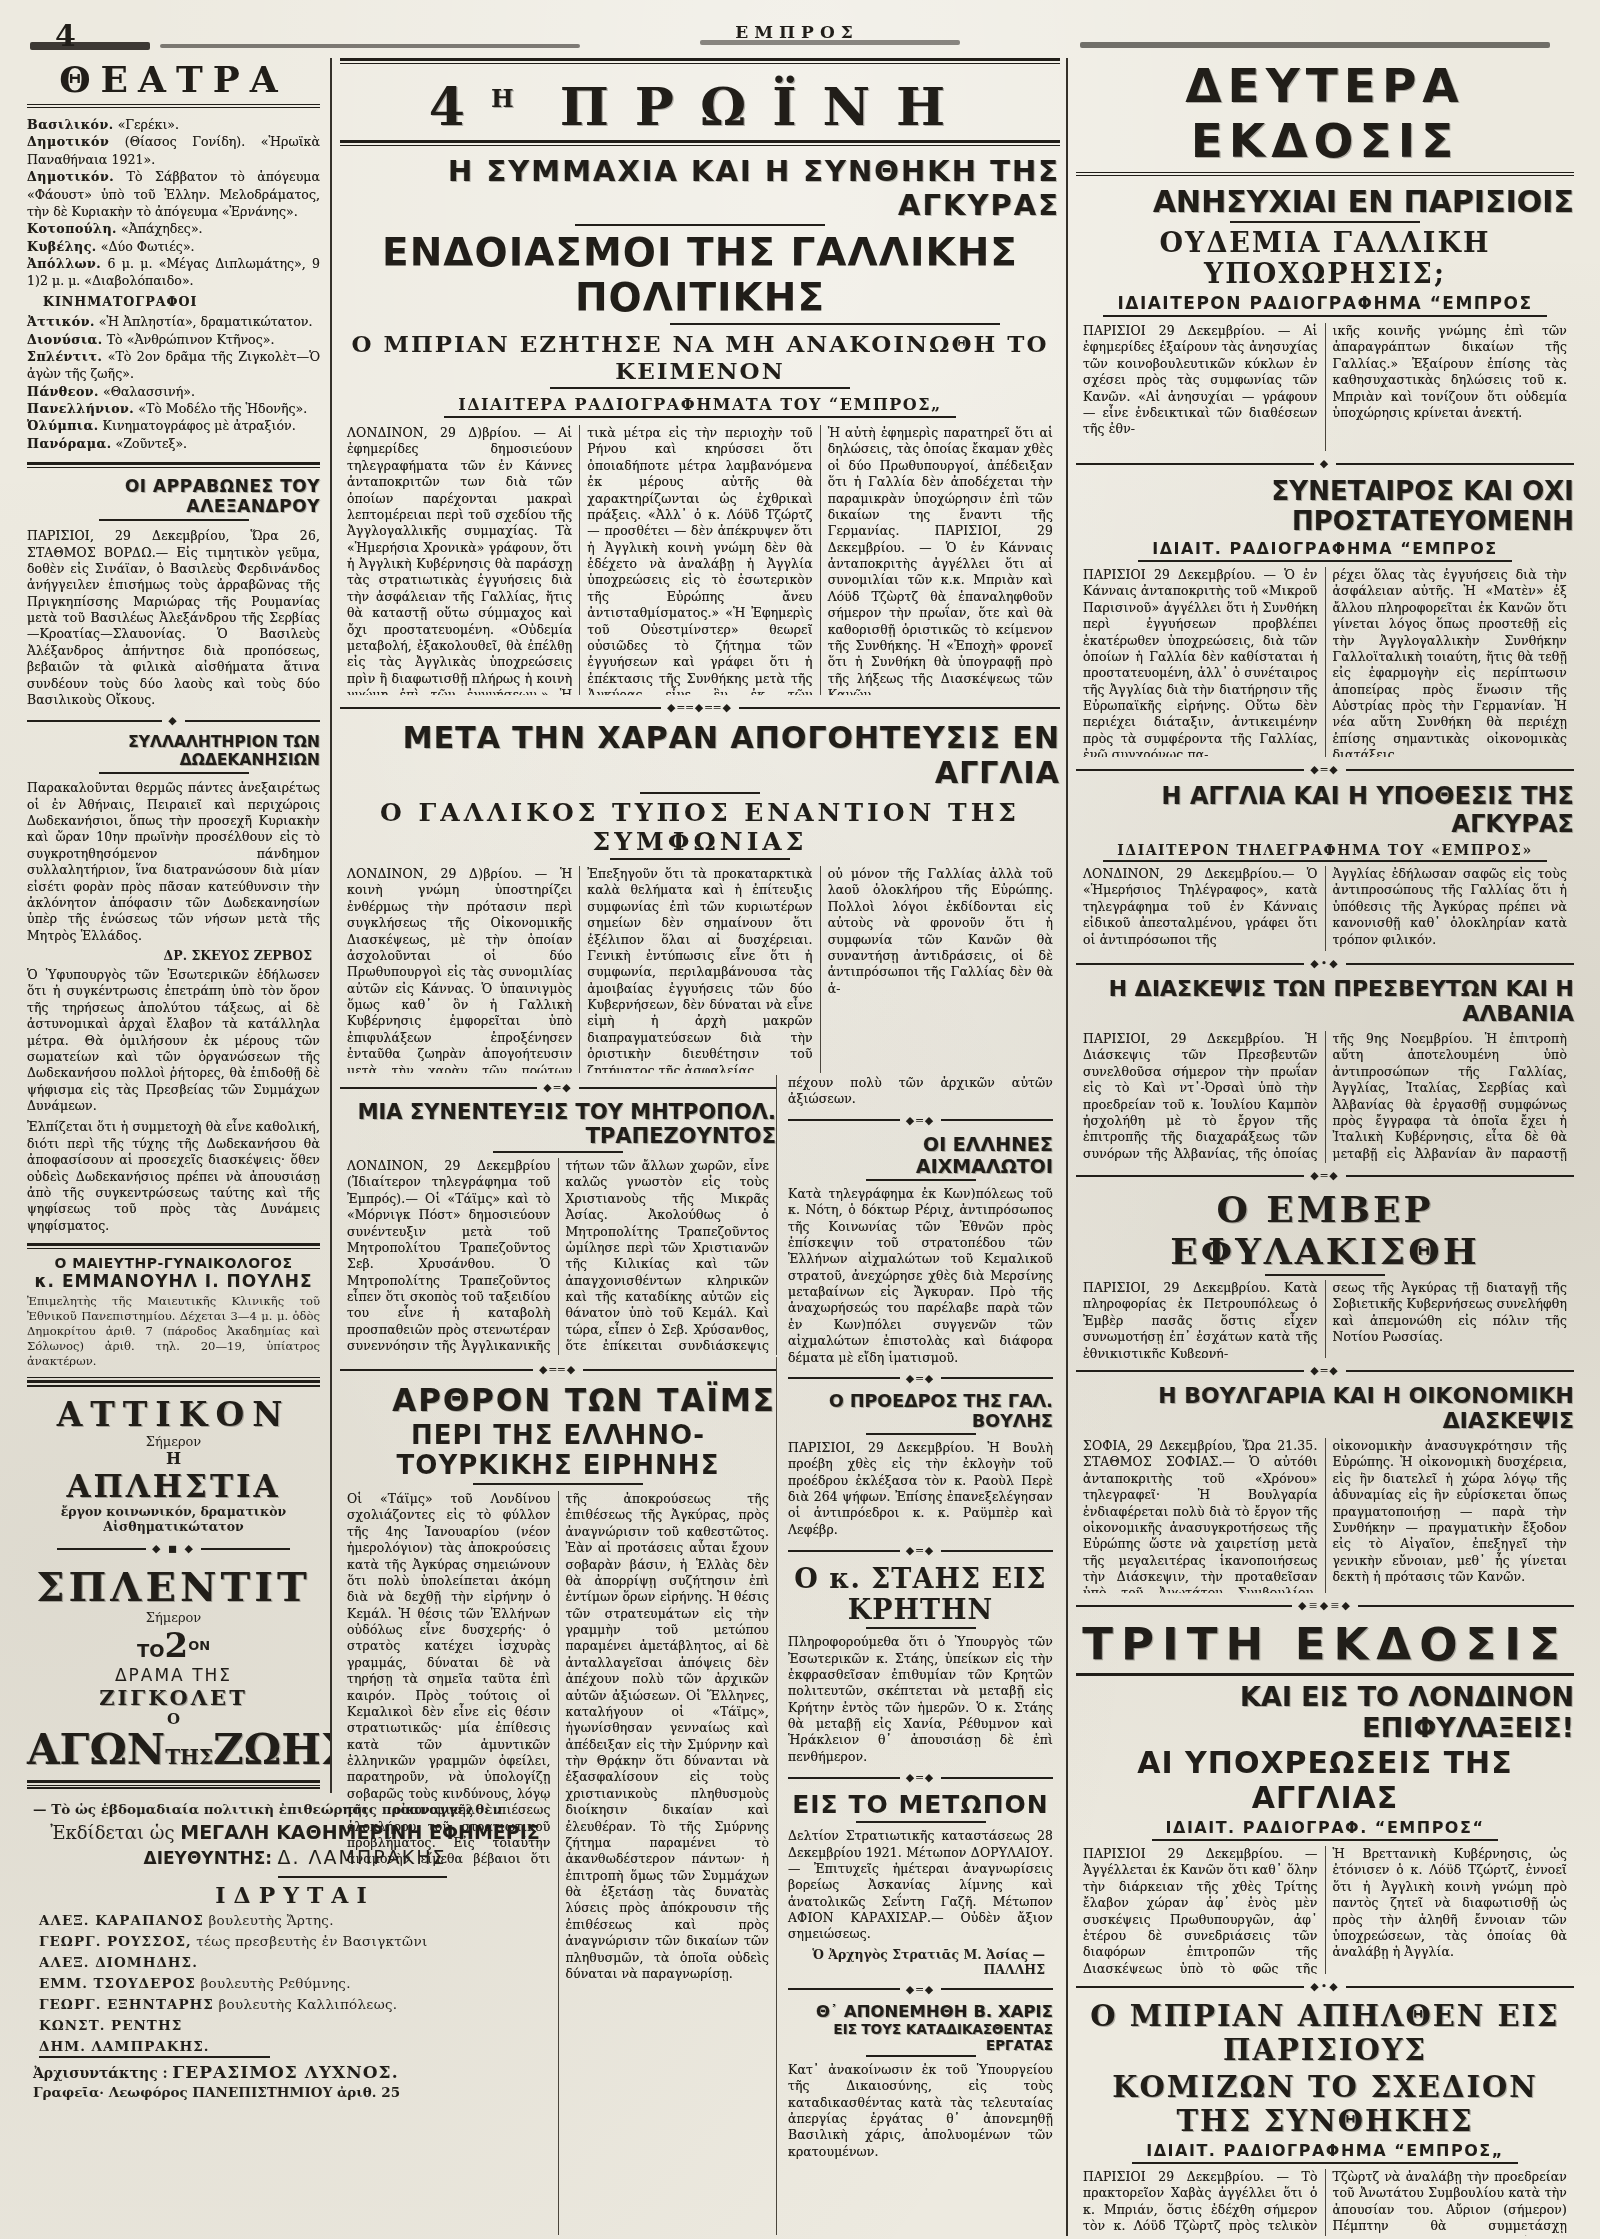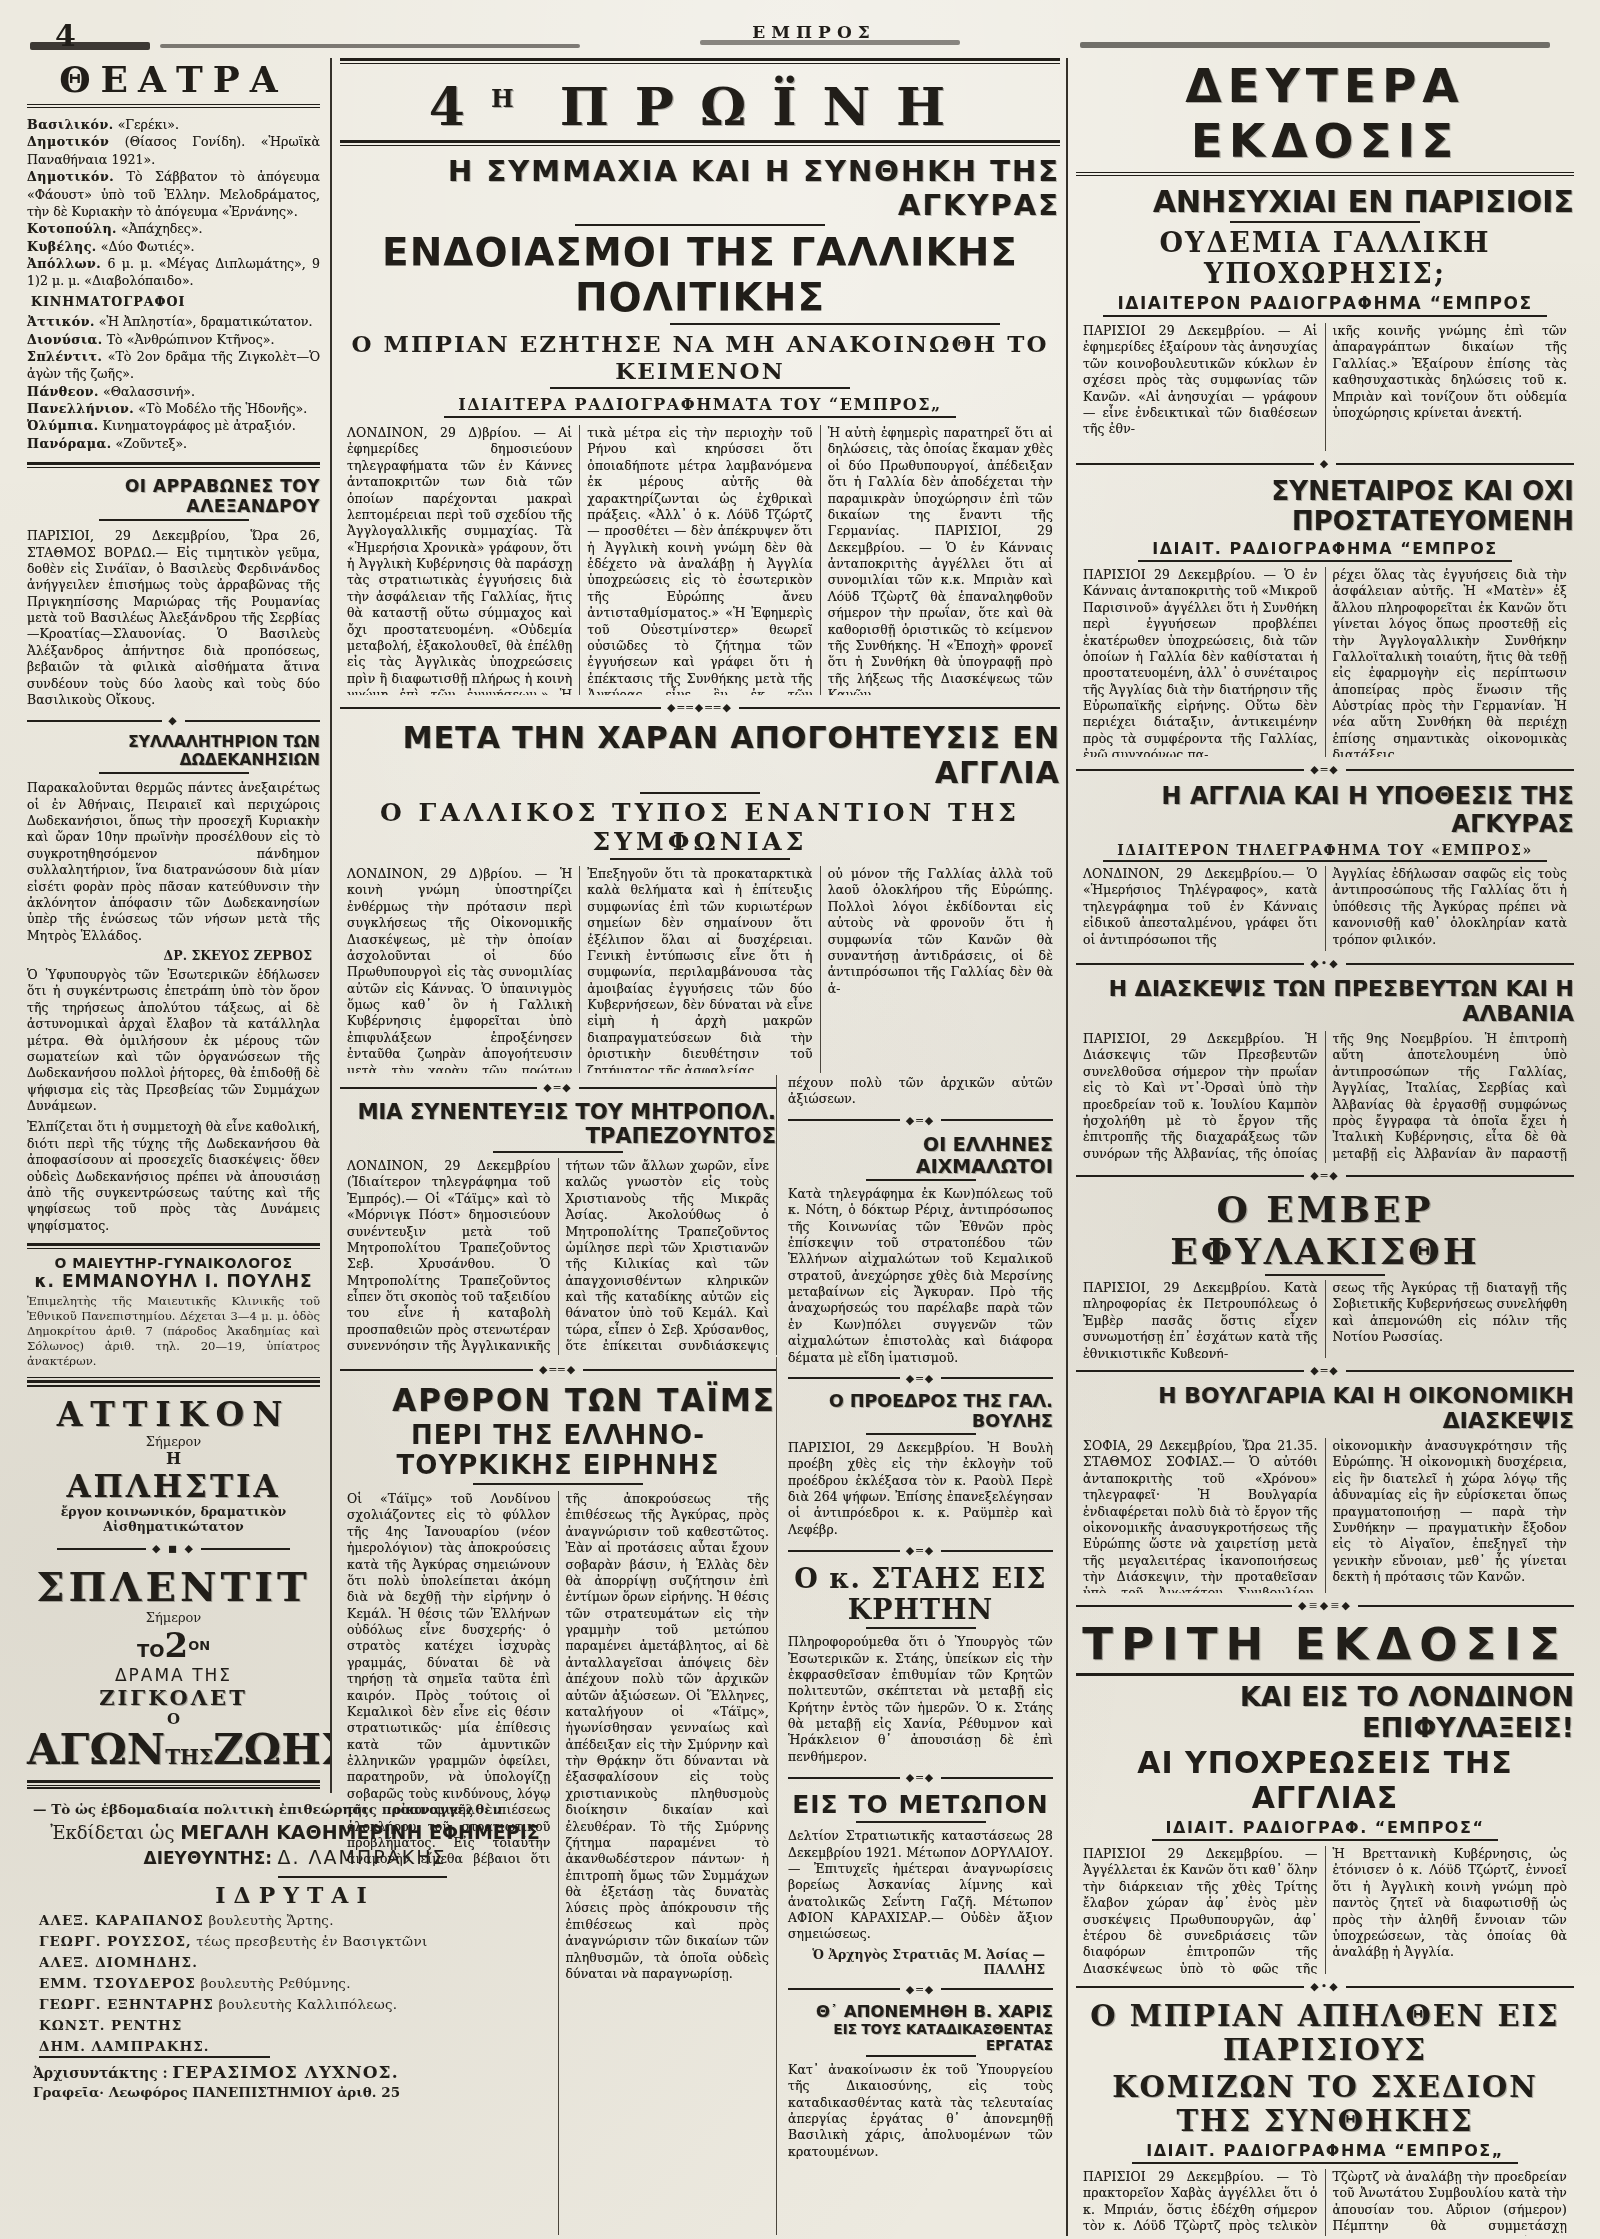--- a/index.html
+++ b/index.html
@@ -48,34 +48,34 @@
 <body>
 
 <div id="page">
 
   <div class="smudge" style="left:30px;top:42px;width:120px;height:8px"></div>
   <div class="smudge" style="left:160px;top:44px;width:420px;height:4px;opacity:.55"></div>
   <div class="smudge" style="left:700px;top:40px;width:260px;height:5px;opacity:.5"></div>
   <div class="smudge" style="left:1080px;top:42px;width:470px;height:6px;opacity:.6"></div>
 
   <div class="abs serifh" style="left:55px;top:18px;font-size:30px">4</div>
-  <div class="abs serifh c" style="left:734px;top:22px;width:160px;font-size:17px;letter-spacing:6px">ΕΜΠΡΟΣ</div>
+  <div class="abs serifh c" style="left:717px;top:22px;width:160px;font-size:17px;letter-spacing:6px">ΕΜΠΡΟΣ</div>
 
   <div class="abs" style="left:25px;top:58px;width:307px;height:1735px;border-right:2px solid var(--ink2);padding:0 10px 0 2px;overflow:hidden">
 
     <div class="serifh c" style="font-size:36px;letter-spacing:10px;border-bottom:4px double var(--ink);padding-bottom:4px">ΘΕΑΤΡΑ</div>
 
     <div style="margin-top:8px">
       <div class="listing"><span class="nm">Βασιλικόν.</span> <span>«Γερέκι».</span></div>
       <div class="listing"><span class="nm">Δημοτικόν</span> <span>(Θίασος Γονίδη). «Ἡρωϊκὰ Παναθήναια 1921».</span></div>
       <div class="listing"><span class="nm">Δημοτικόν.</span> <span>Τὸ Σάββατον τὸ ἀπόγευμα «Φάουστ» ὑπὸ τοῦ Ἑλλην. Μελοδράματος, τὴν δὲ Κυριακὴν τὸ ἀπόγευμα «Ἑρνάνης».</span></div>
       <div class="listing"><span class="nm">Κοτοπούλη.</span> <span>«Ἀπάχηδες».</span></div>
       <div class="listing"><span class="nm">Κυβέλης.</span> <span>«Δύο Φωτιές».</span></div>
       <div class="listing"><span class="nm">Ἀπόλλων.</span> <span>6 μ. μ. «Μέγας Διπλωμάτης», 9 1)2 μ. μ. «Διαβολόπαιδο».</span></div>
-      <div class="listing" style="font-weight:bold;letter-spacing:1px;margin:3px 4px">ΚΙΝΗΜΑΤΟΓΡΑΦΟΙ</div>
+      <div class="listing" style="font-weight:bold;letter-spacing:1px;margin:3px 16px">ΚΙΝΗΜΑΤΟΓΡΑΦΟΙ</div>
       <div class="listing"><span class="nm">Ἀττικόν.</span> <span>«Ἡ Ἀπληστία», δραματικώτατον.</span></div>
       <div class="listing"><span class="nm">Διονύσια.</span> <span>Τὸ «Ἀνθρώπινον Κτῆνος».</span></div>
       <div class="listing"><span class="nm">Σπλέντιτ.</span> <span>«Τὸ 2ον δρᾶμα τῆς Ζιγκολὲτ—Ὁ ἀγὼν τῆς ζωῆς».</span></div>
       <div class="listing"><span class="nm">Πάνθεον.</span> <span>«Θαλασσινή».</span></div>
       <div class="listing"><span class="nm">Πανελλήνιον.</span> <span>«Τὸ Μοδέλο τῆς Ἡδονῆς».</span></div>
       <div class="listing"><span class="nm">Ὀλύμπια.</span> <span>Κινηματογράφος μὲ ἀτραξιόν.</span></div>
       <div class="listing"><span class="nm">Πανόραμα.</span> <span>«Ζοῦντεξ».</span></div>
     </div>
 
     <div class="rule2" style="margin:10px 0 8px"></div>

